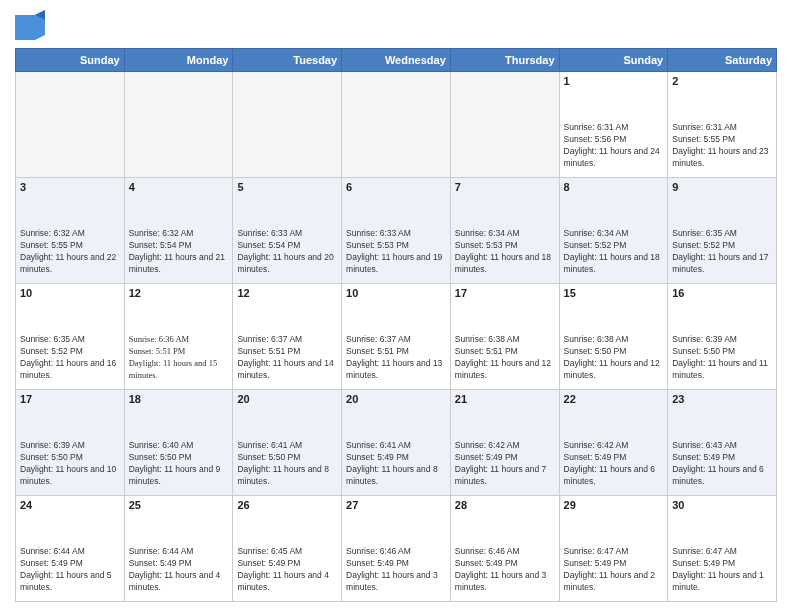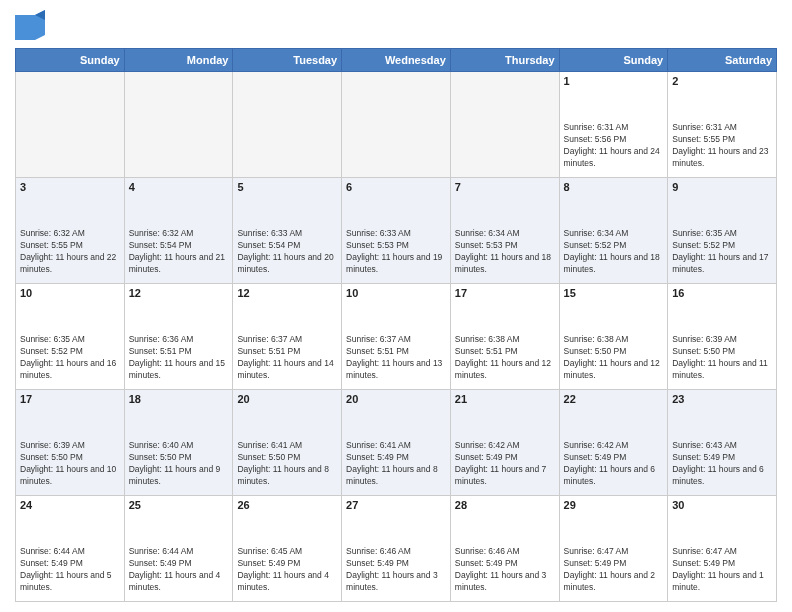--- a/index.html
+++ b/index.html
@@ -207,21 +207,21 @@
         </tr>
         <tr>
           <td>
             <span class="day-number">10</span>
             <div class="day-info" style="white-space: pre-line;">Sunrise: 6:35 AM
 Sunset: 5:52 PM
 Daylight: 11 hours and 16 minutes.</div>
           </td>
           <td>
             <span class="day-number">12</span>
-            <div class="day-info" style="white-space: pre-line;">Sunrise: 6:36 AM
+            <div class="day-info" style="white-space: pre-line; font-family: Liberation Serif, serif;">Sunrise: 6:36 AM
 Sunset: 5:51 PM
 Daylight: 11 hours and 15 minutes.</div>
           </td>
           <td>
             <span class="day-number">12</span>
             <div class="day-info" style="white-space: pre-line;">Sunrise: 6:37 AM
 Sunset: 5:51 PM
 Daylight: 11 hours and 14 minutes.</div>
           </td>
           <td>

